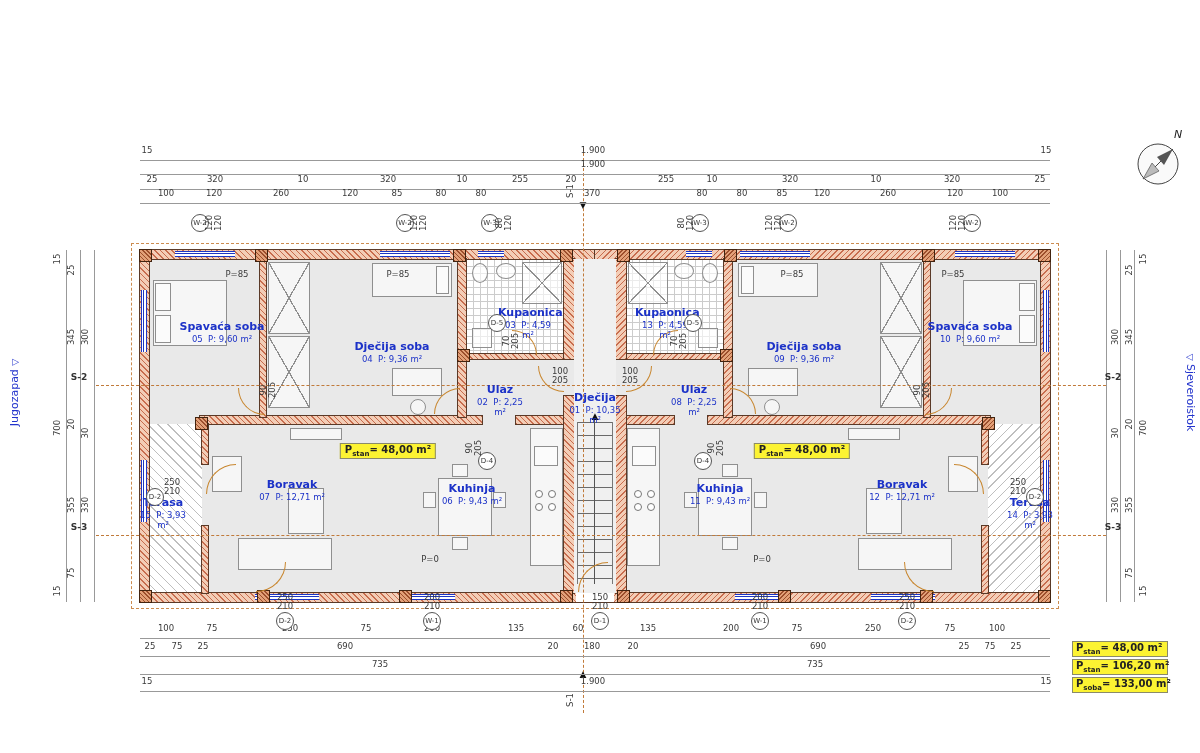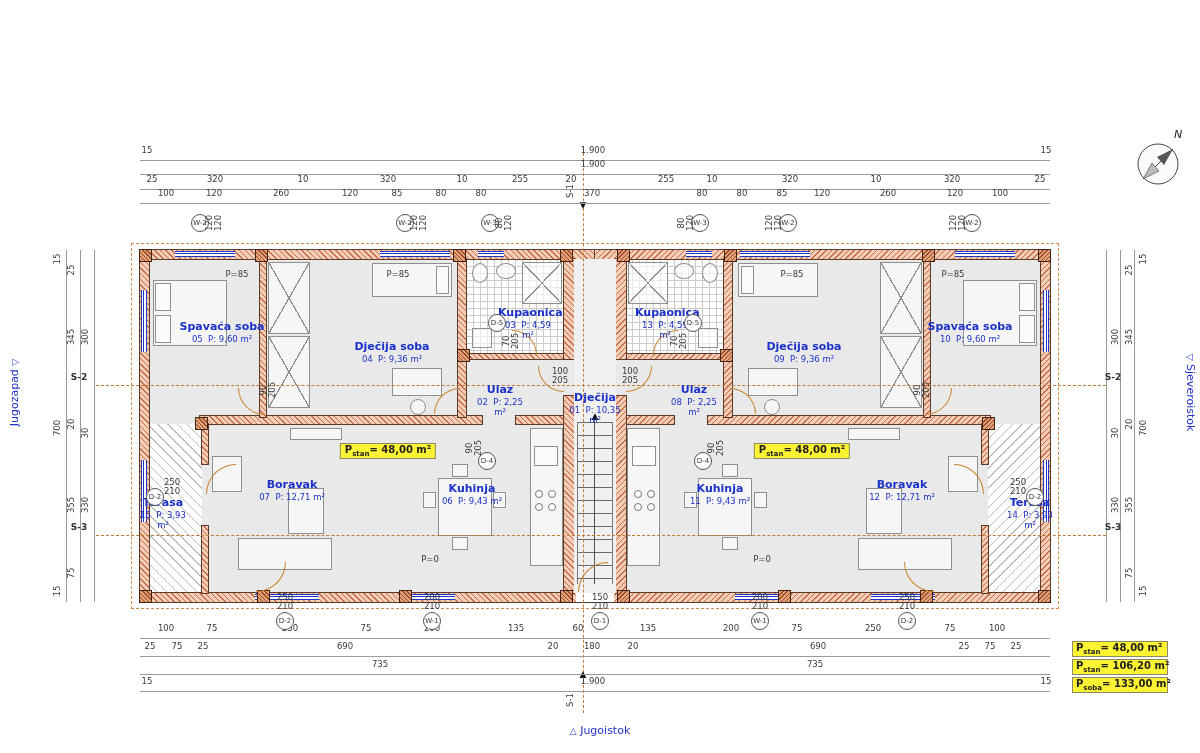--- a/index.html
+++ b/index.html
@@ -54,21 +54,20 @@
   .sec-tri{position:absolute;font-size:9px;color:#111;transform:translate(-50%,-50%);}
   #watermark{position:absolute;left:0;right:0;top:303px;text-align:center;pointer-events:none;}
   .wm1{font-size:78px;font-weight:bold;letter-spacing:16px;color:rgba(125,135,150,.15);}
   .wm2{font-size:15px;letter-spacing:11px;color:rgba(125,135,150,.22);margin-top:2px;}
 </style>
 </head>
 <body>
 
 <div id="root">
 
-  <div class="dir-label dir-bottom"><span class="tri">△</span> <span>Jugoistok</span></div>
   <div class="dir-label dir-left"><span>Jugozapad</span> <span class="tri">▽</span></div>
   <div class="dir-label dir-right"><span class="tri">▽</span> <span>Sjeveroistok</span></div>
 
   <svg class="abs" style="left:1126px;top:120px" width="66" height="74" viewBox="0 0 66 74">
     <circle cx="32" cy="44" r="20" fill="#fafafa" stroke="#444" stroke-width="1"></circle>
     <line x1="17" y1="59" x2="47" y2="29" stroke="#444" stroke-width="1"></line>
     <polygon points="47,29 31,37 38,45" fill="#555"></polygon>
     <polygon points="17,59 33,51 26,43" fill="#bbb" stroke="#555" stroke-width="0.7"></polygon>
     <text x="48" y="18" font-size="11" font-style="italic" fill="#222">N</text>
   </svg>

